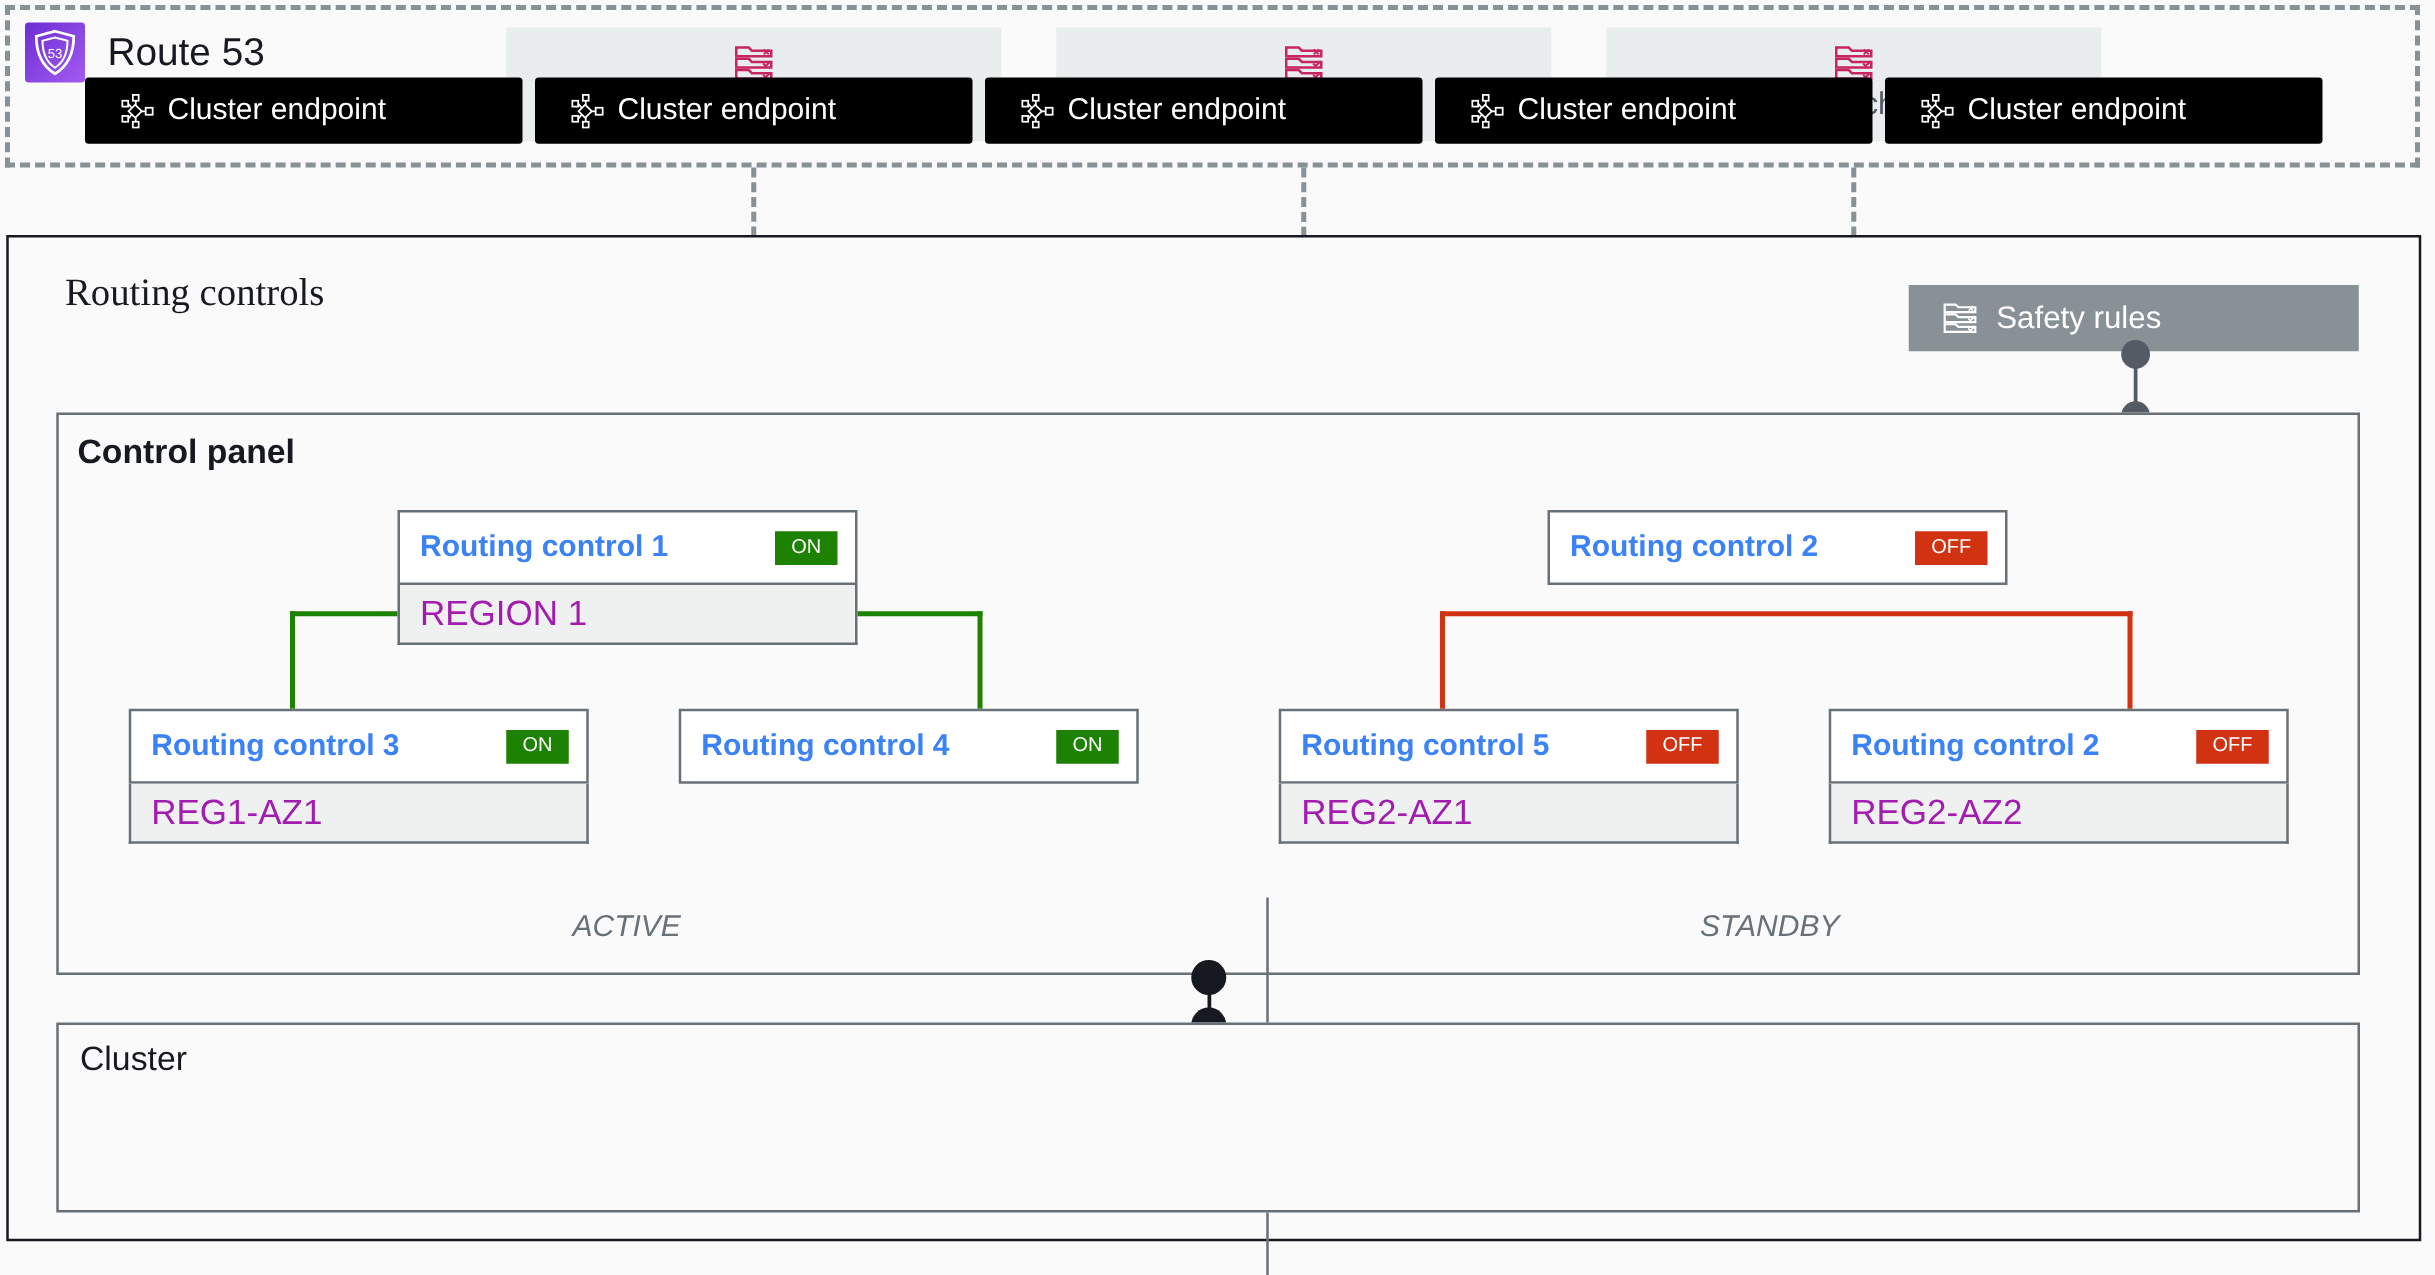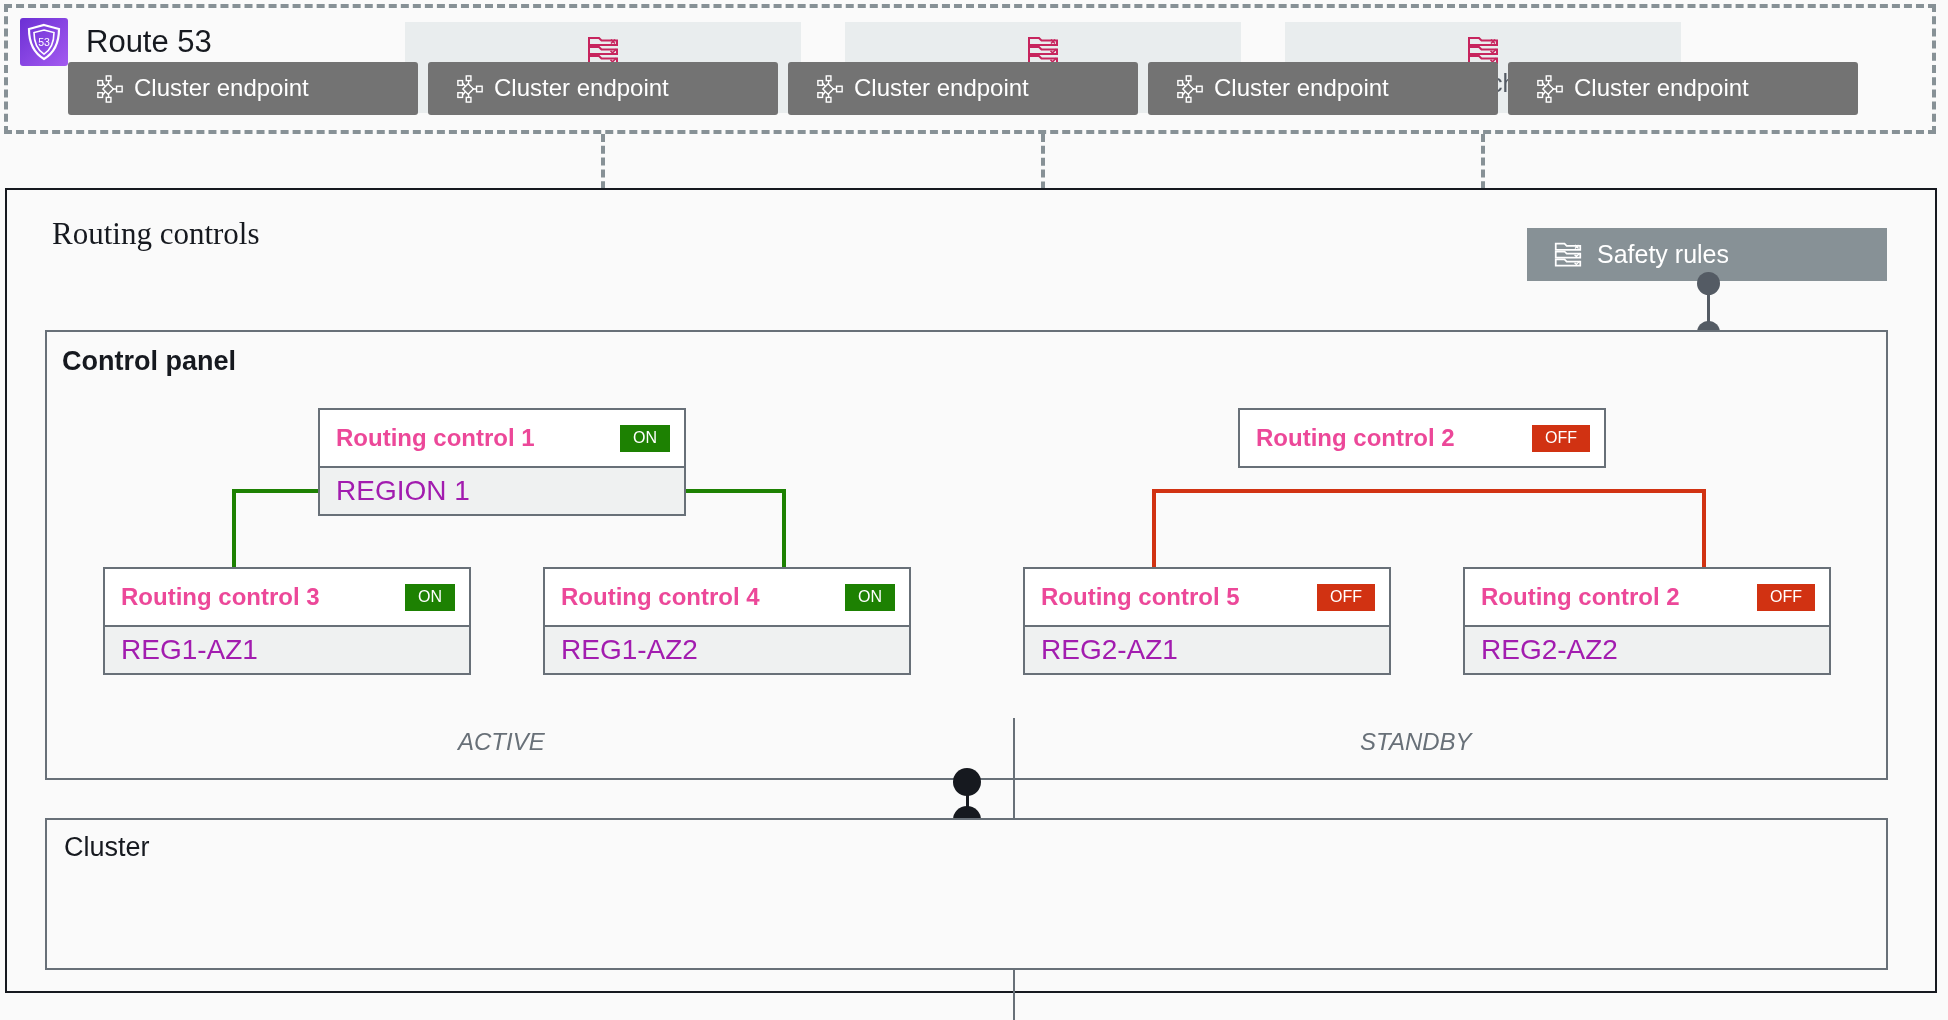--- a/index.html
+++ b/index.html
@@ -80,21 +80,21 @@
   }
 
   
   .rcard{position:absolute;box-sizing:border-box;}
   .rcard-head{
     position:relative;height:60px;background:#ffffff;
     border:2px solid #687078;box-sizing:border-box;
     display:flex;align-items:center;
   }
   .rcard-name{
-    font-size:24px;font-weight:bold;color:#ec4899;
+    font-size:24px;font-weight:bold;color:#3b82f6;
     margin-left:16px;white-space:nowrap;
   }
   .badge{
     margin-left:auto;margin-right:14px;
     color:#ffffff;font-size:16px;
     padding:5px 13px 6px 13px;line-height:1;
   }
   .badge.on{background:#1d8102;}
   .badge.off{background:#d13212;}
   .rcard-foot{
@@ -129,21 +129,21 @@
   .cluster{
     position:absolute;left:45px;top:818px;width:1843px;height:152px;
     border:2px solid #687078;background:#fafafa;box-sizing:border-box;
   }
   .cluster-title{
     position:absolute;left:17px;top:12px;
     font-size:27px;color:#16191f;
   }
   .cep{
     position:absolute;top:62px;height:53px;
-    background:#737373;border-radius:3px;
+    background:#000000;border-radius:3px;
   }
   .cep-icon{position:absolute;left:28px;top:13px;}
   .cep-label{
     position:absolute;left:66px;top:12px;
     font-size:24px;color:#ffffff;white-space:nowrap;
   }
 </style>
 </head>
 <body>
 
@@ -274,23 +274,20 @@
     </div>
     <div class="rcard-foot">
       <span class="rcard-region">REG1-AZ1</span>
     </div>
   </div>
 
   <div class="rcard" style="left:543px;top:567px;width:368px;">
     <div class="rcard-head">
       <span class="rcard-name">Routing control 4</span>
       <span class="badge on">ON</span>
-    </div>
-    <div class="rcard-foot">
-      <span class="rcard-region">REG1-AZ2</span>
     </div>
   </div>
 
   <div class="rcard" style="left:1023px;top:567px;width:368px;">
     <div class="rcard-head">
       <span class="rcard-name">Routing control 5</span>
       <span class="badge off">OFF</span>
     </div>
     <div class="rcard-foot">
       <span class="rcard-region">REG2-AZ1</span>

